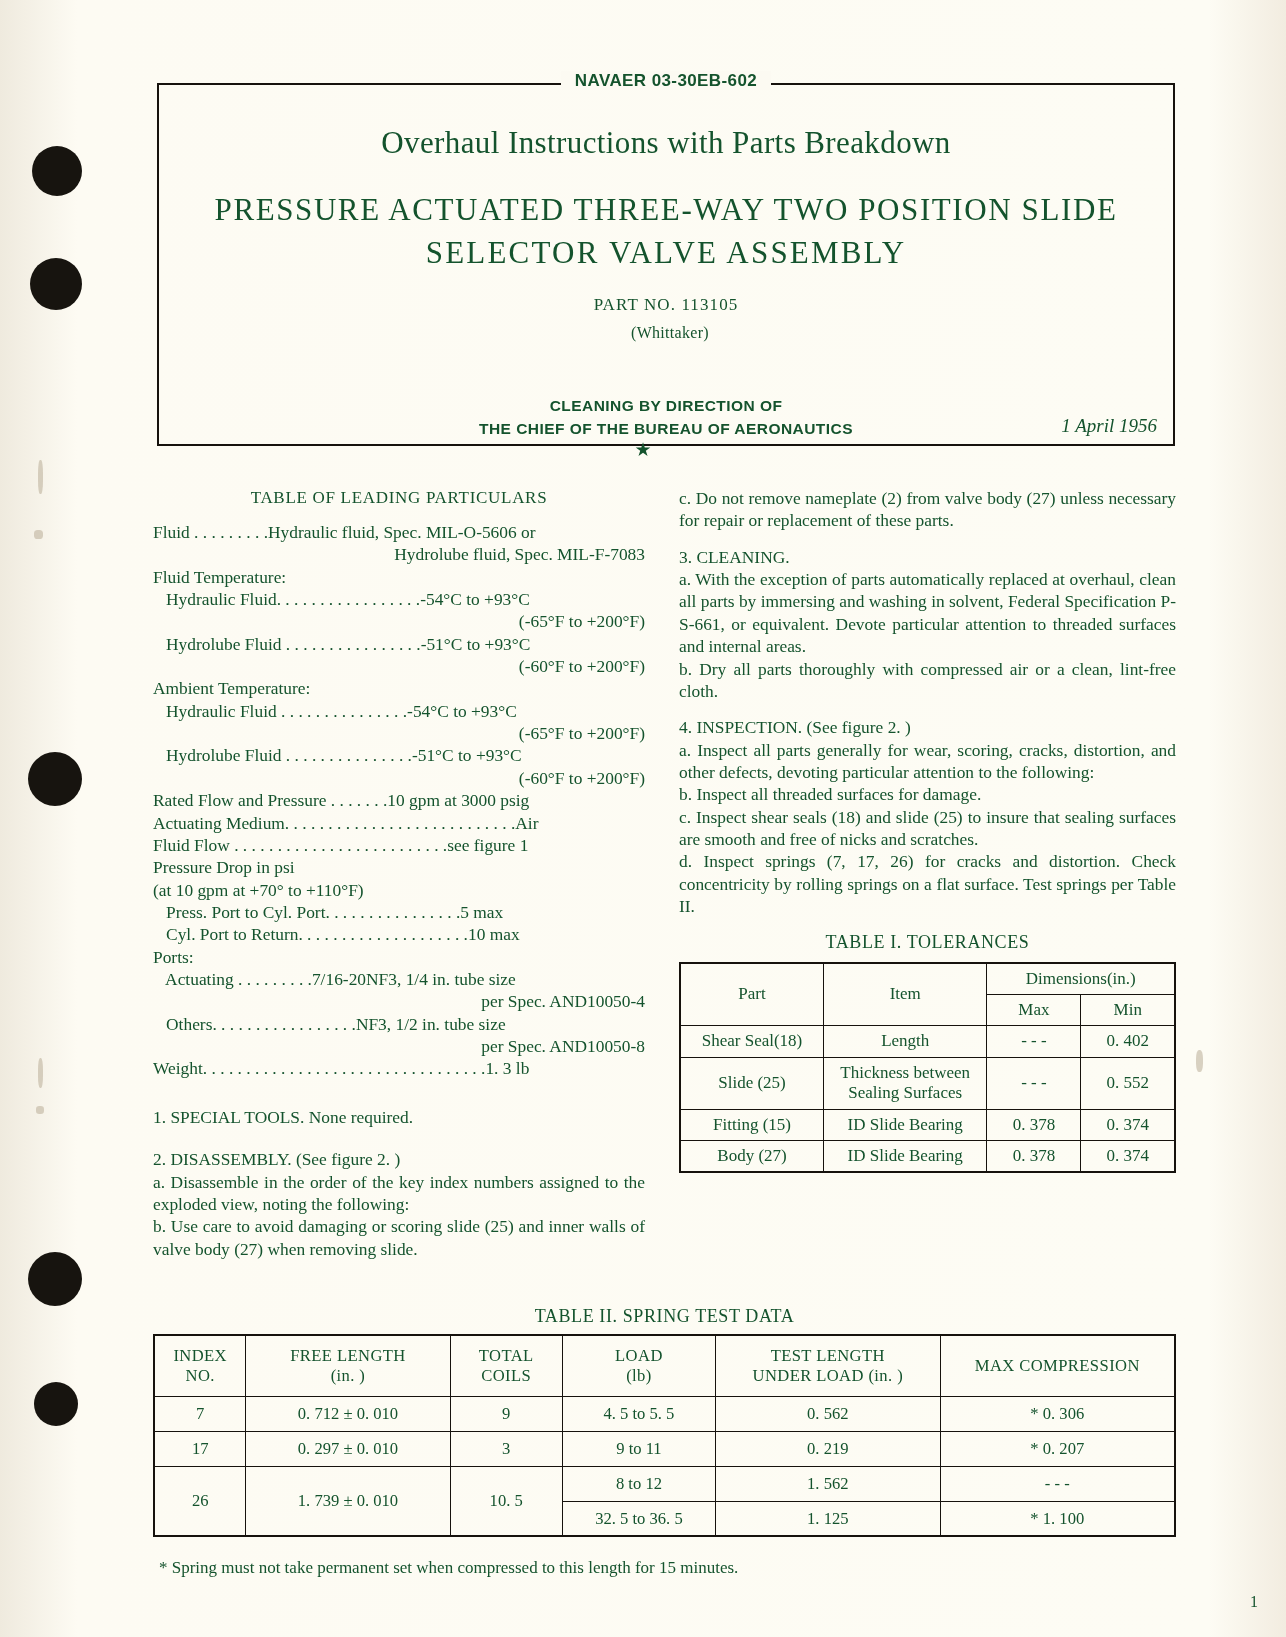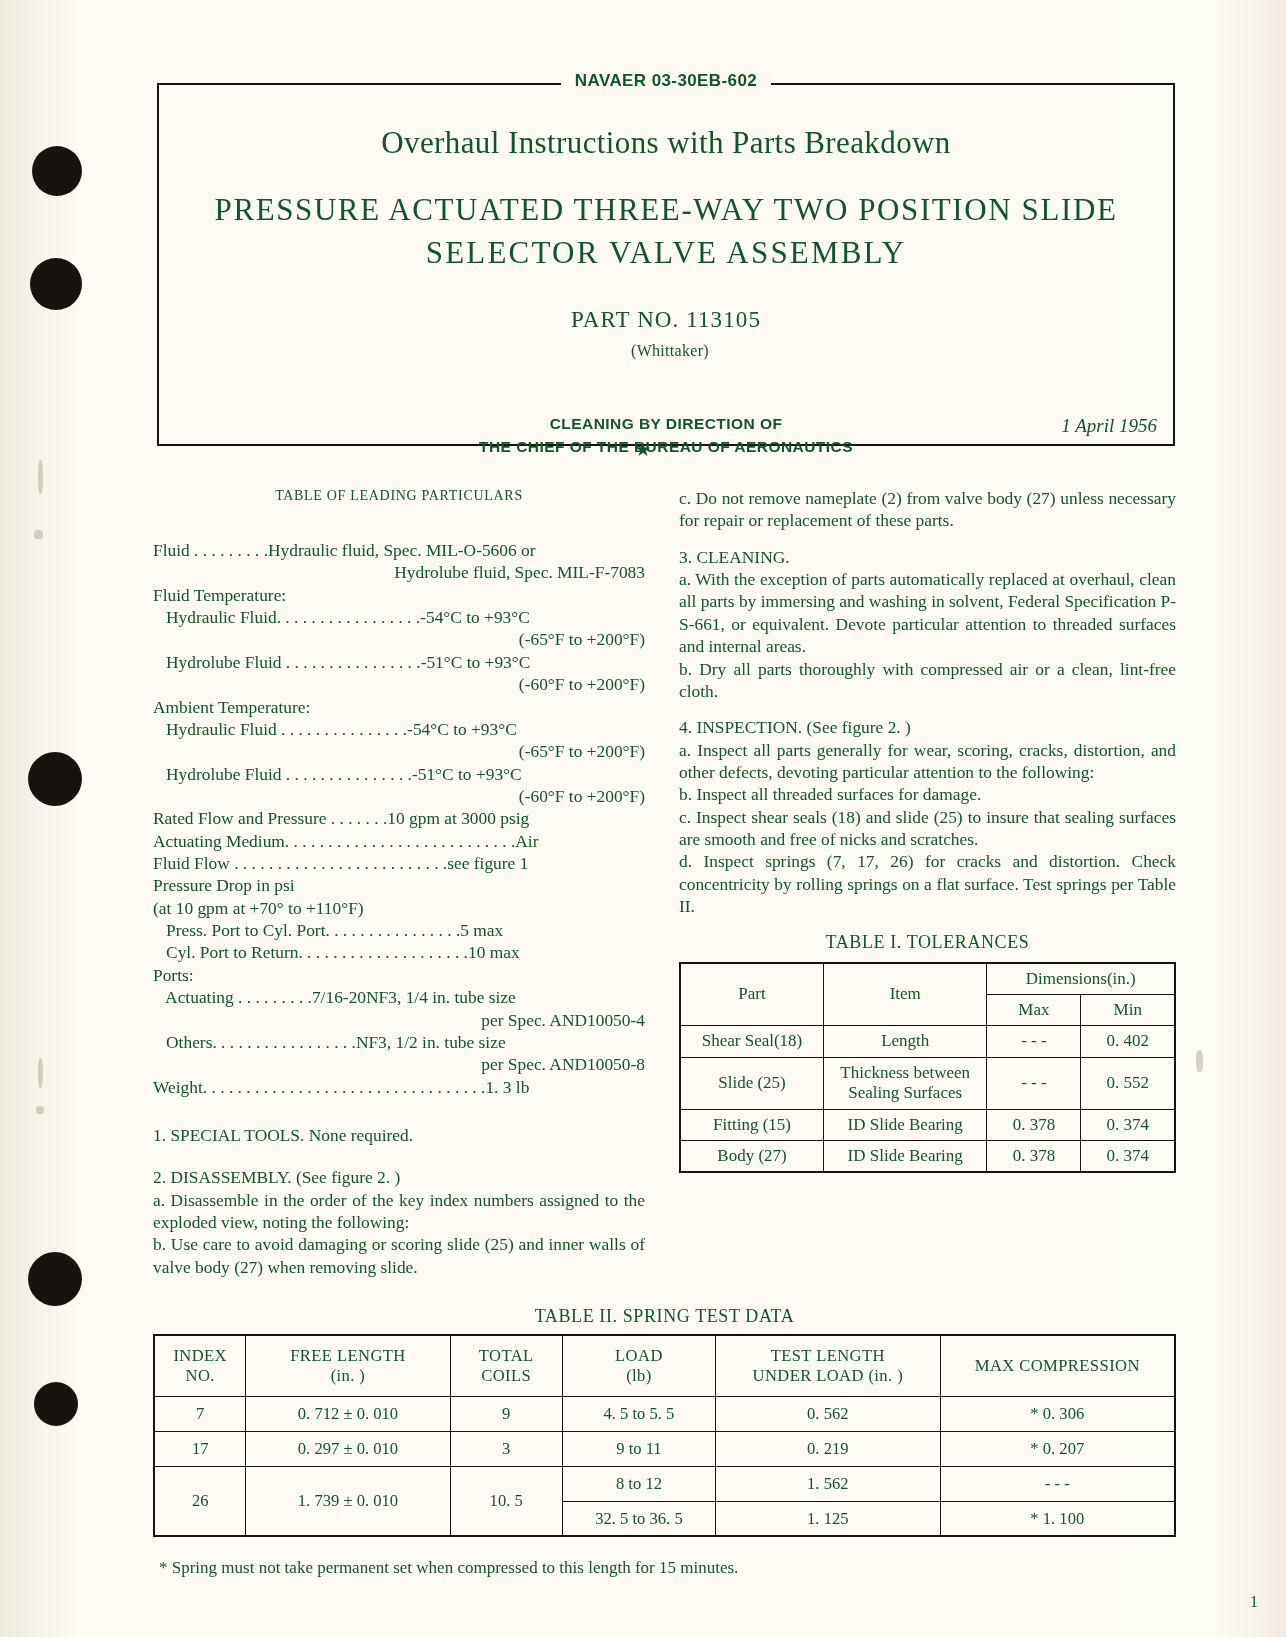--- a/index.html
+++ b/index.html
@@ -72,23 +72,23 @@
   }
   .t-main {
     font-size: 31px;
     letter-spacing: 1.6px;
     margin-top: 28px;
     line-height: 1.38;
     padding: 0 14px;
   }
   .t-main .l2 { letter-spacing: 2.2px; }
   .t-part {
-    font-size: 23px;
+    font-size: 17px;
     letter-spacing: 1.1px;
-    margin-top: 32px;
+    margin-top: 20px;
   }
   .t-maker {
     font-size: 16px;
     margin-top: 9px;
     letter-spacing: .3px;
     padding-left: 8px;
   }
   .t-pub {
     font-family: "Liberation Sans", sans-serif;
     font-weight: bold;
@@ -117,23 +117,23 @@
     position: absolute;
     top: 487px;
     font-size: 17.4px;
     line-height: 1.285;
   }
   .col-left  { left: 153px;  width: 492px; }
   .col-right { left: 679px; width: 497px; }
 
   .ctr { text-align: center; }
   .lp-title {
-    font-size: 14px;
+    font-size: 17px;
     letter-spacing: .7px;
-    margin-bottom: 34px;
+    margin-bottom: 12px;
   }
   .row { white-space: pre; }
   .r   { text-align: right; }
   .gap14 { height: 14px; }
   .gap20 { height: 20px; }
   .gap26 { height: 26px; }
   p.para { margin: 0; text-align: justify; text-justify: inter-word; }
   p.head { margin: 0; }
 
   

